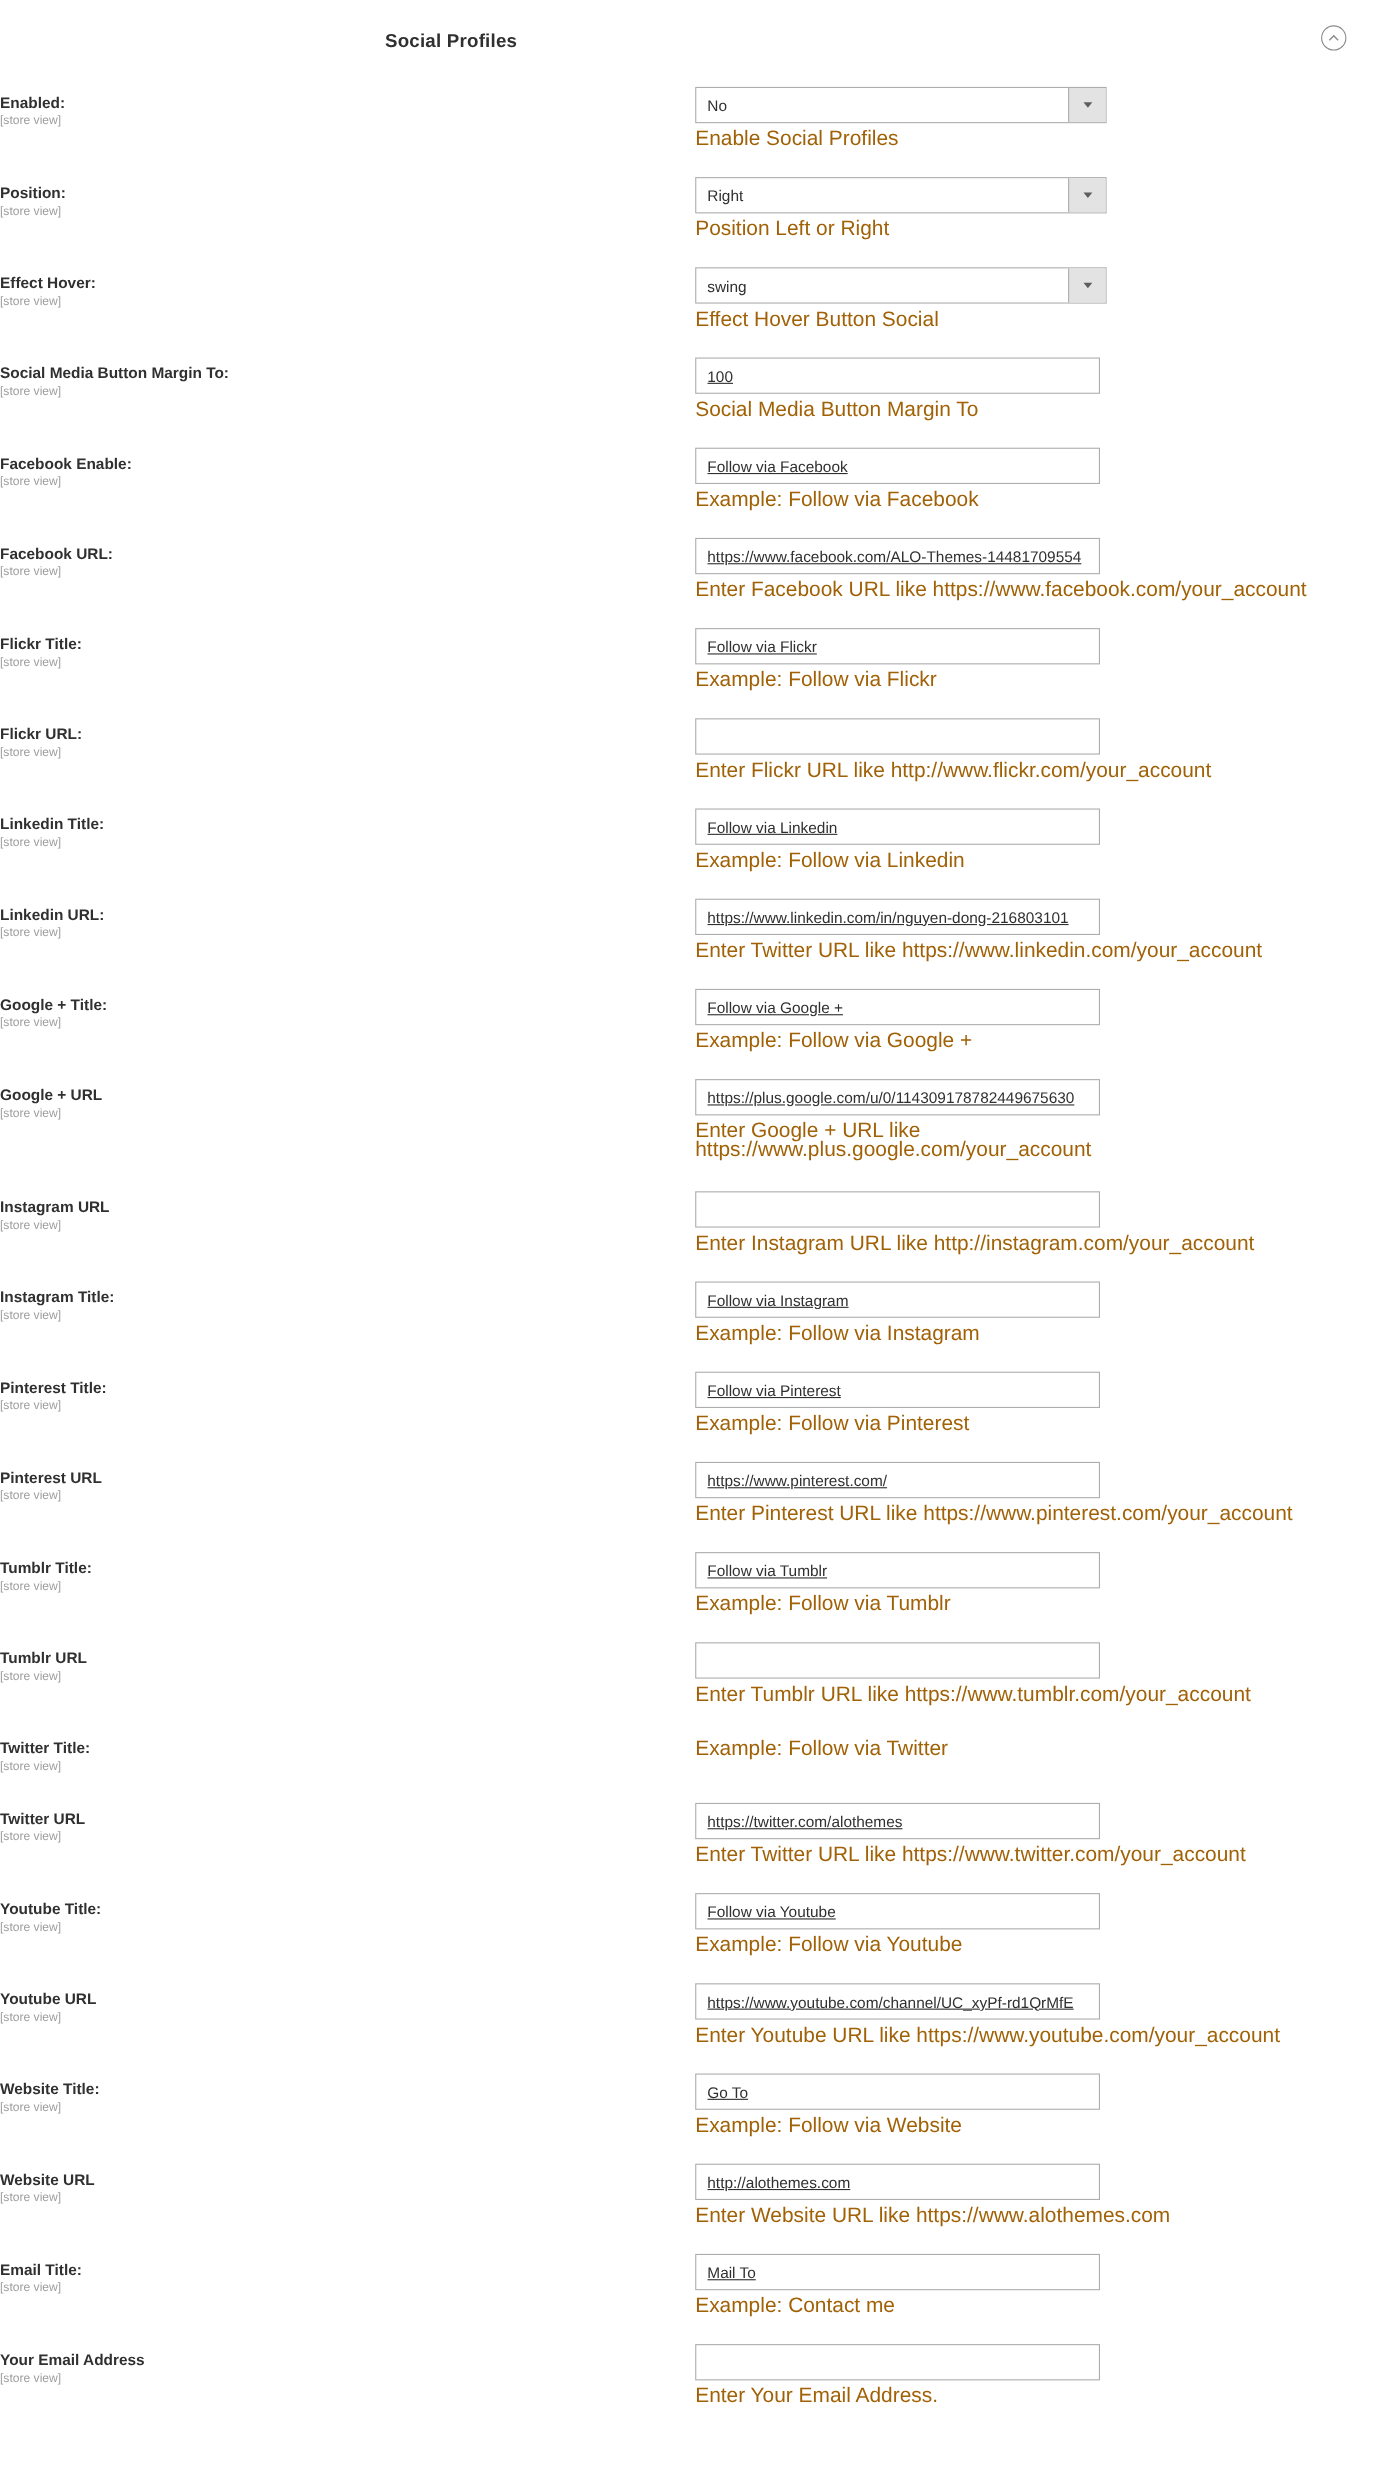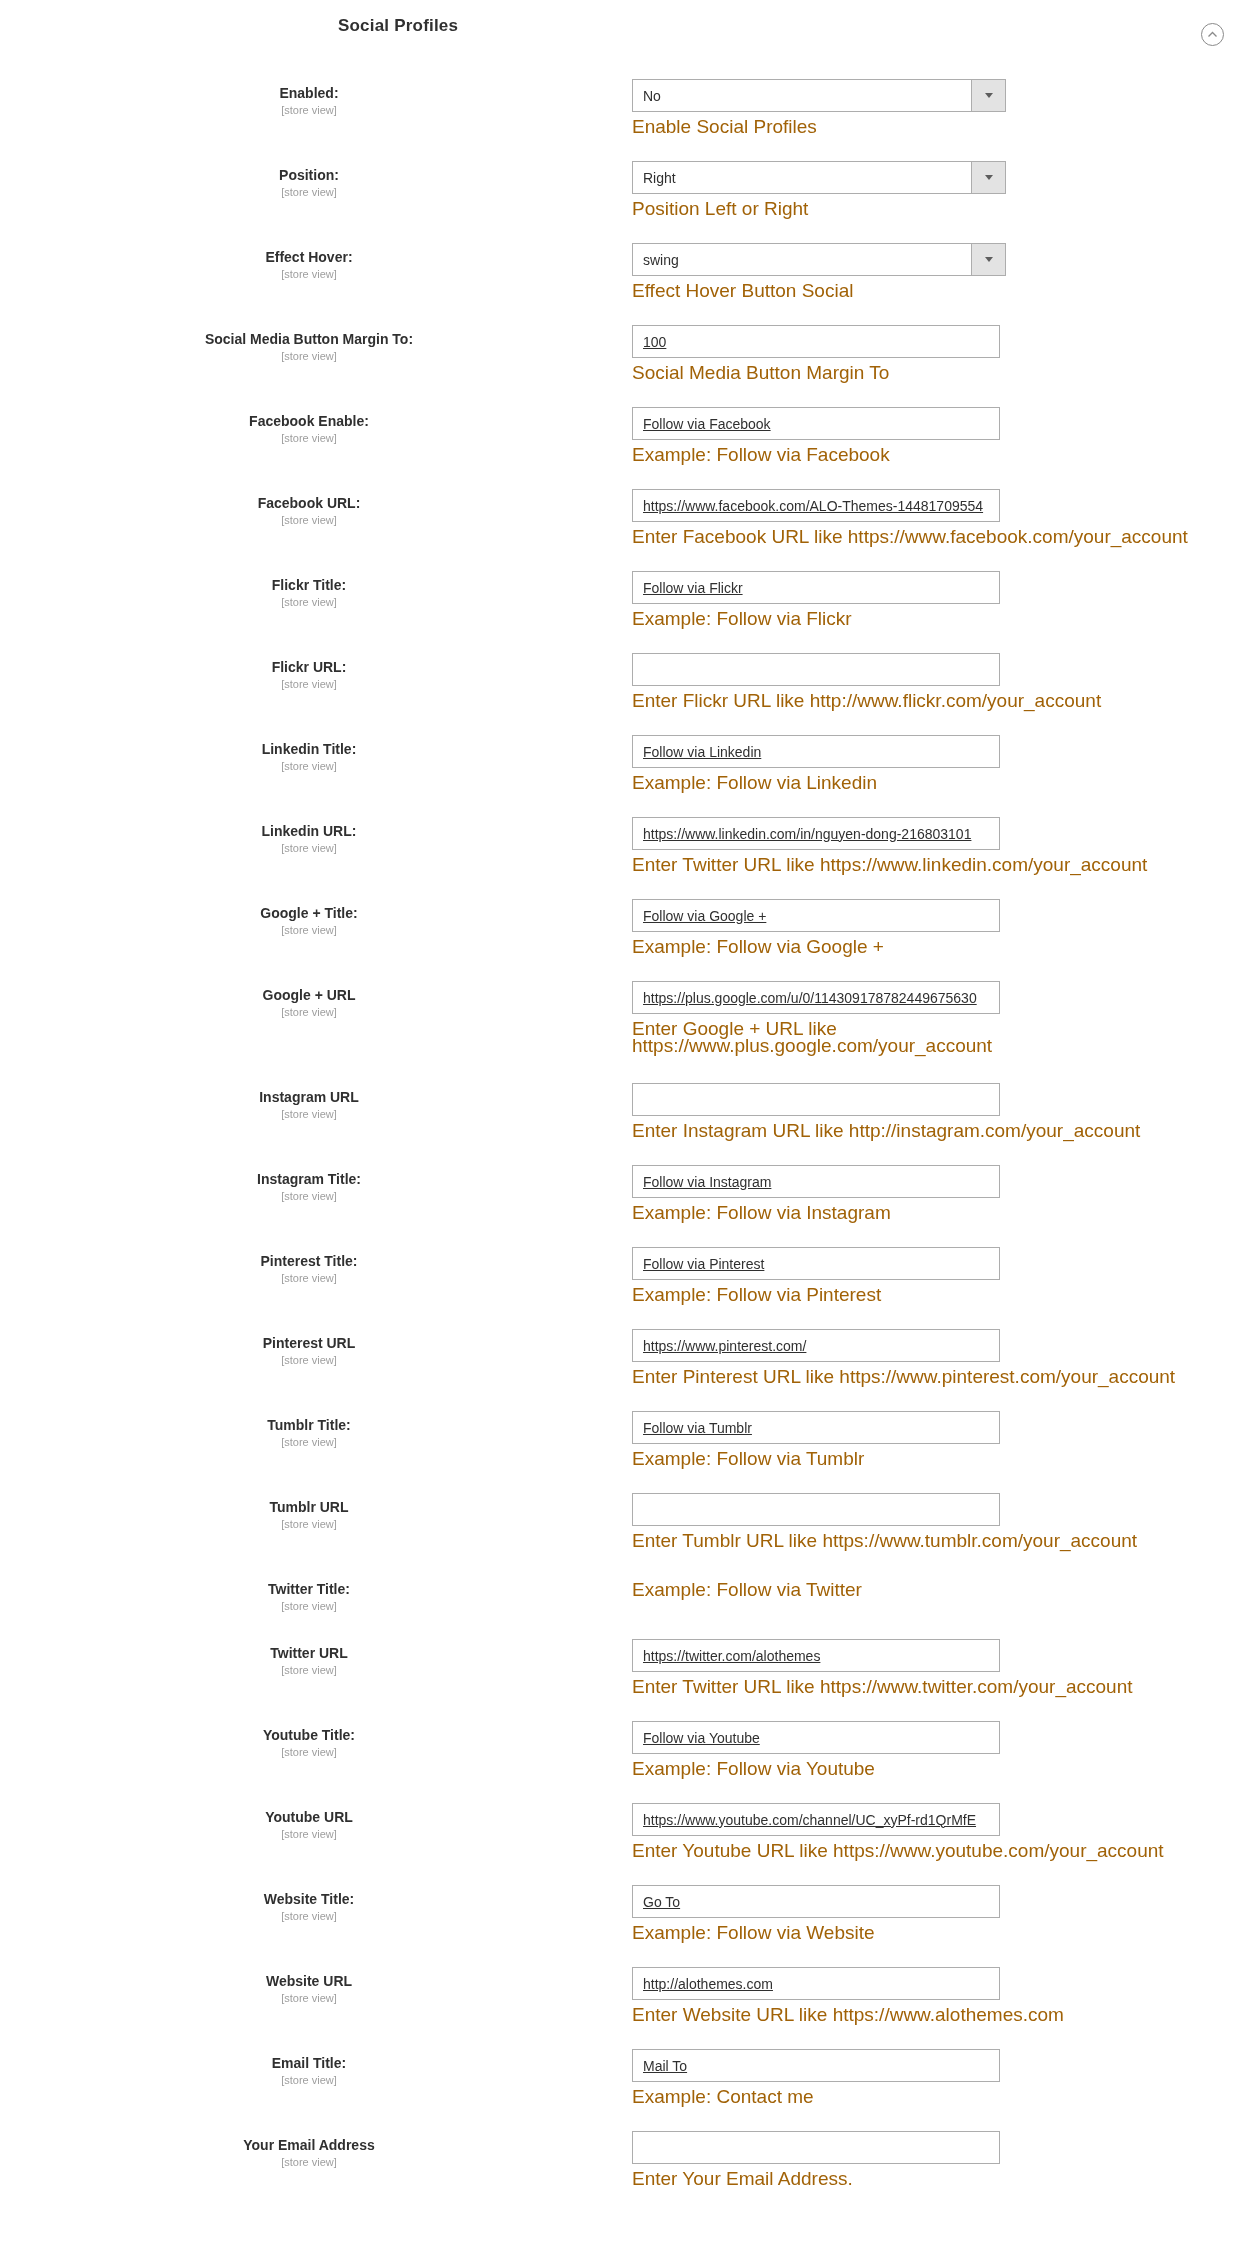--- a/index.html
+++ b/index.html
@@ -2,30 +2,30 @@
 <html><head>
 <meta charset="utf-8">
 <style>
   html,body{margin:0;padding:0;}
   body{
     width:1256px;height:2243px;position:relative;background:#ffffff;
     font-family:"Liberation Sans","DejaVu Sans",sans-serif;color:#303030;
     -webkit-font-smoothing:antialiased;
   }
   .section-header{position:absolute;top:12px;left:334px;right:30px;height:46px;}
-  .section-title{margin:4px;font-size:17px;font-weight:700;color:#303030;letter-spacing:.2px;}
+  .section-title{margin:16px;font-size:17px;font-weight:700;color:#303030;letter-spacing:.2px;}
   .collapse-btn{
     position:absolute;left:867px;top:11px;width:23px;height:23px;box-sizing:border-box;
     border:1px solid #8a8a8a;border-radius:50%;background:#fff;padding:0;cursor:pointer;
     display:flex;align-items:center;justify-content:center;
   }
   .form-area{position:absolute;top:79px;left:0;width:100%;}
   .row{display:flex;margin-bottom:26px;}
   .row.note-wrap-row{margin-bottom:29px;}
-  .label-cell{flex:0 0 632px;box-sizing:border-box;text-align:center;padding:6px 14px 0 0;}
+  .label-cell{flex:0 0 632px;box-sizing:border-box;text-align:left;padding:6px 14px 0 0;}
   .field-label{font-size:14px;font-weight:700;color:#303030;line-height:17px;display:block;}
   .scope{font-size:11px;color:#9e9e9e;line-height:14px;margin-top:1px;}
   .field-cell{width:368px;}
   .text-input{
     width:368px;height:33px;box-sizing:border-box;border:1px solid #adadad;background:#fff;
     font-family:"Liberation Sans","DejaVu Sans",sans-serif;font-size:14px;color:#303030;
     padding:0 10px;border-radius:0;display:block;text-decoration:underline;
   }
   .select-wrap{
     width:374px;height:33px;box-sizing:border-box;border:1px solid #adadad;background:#fff;

